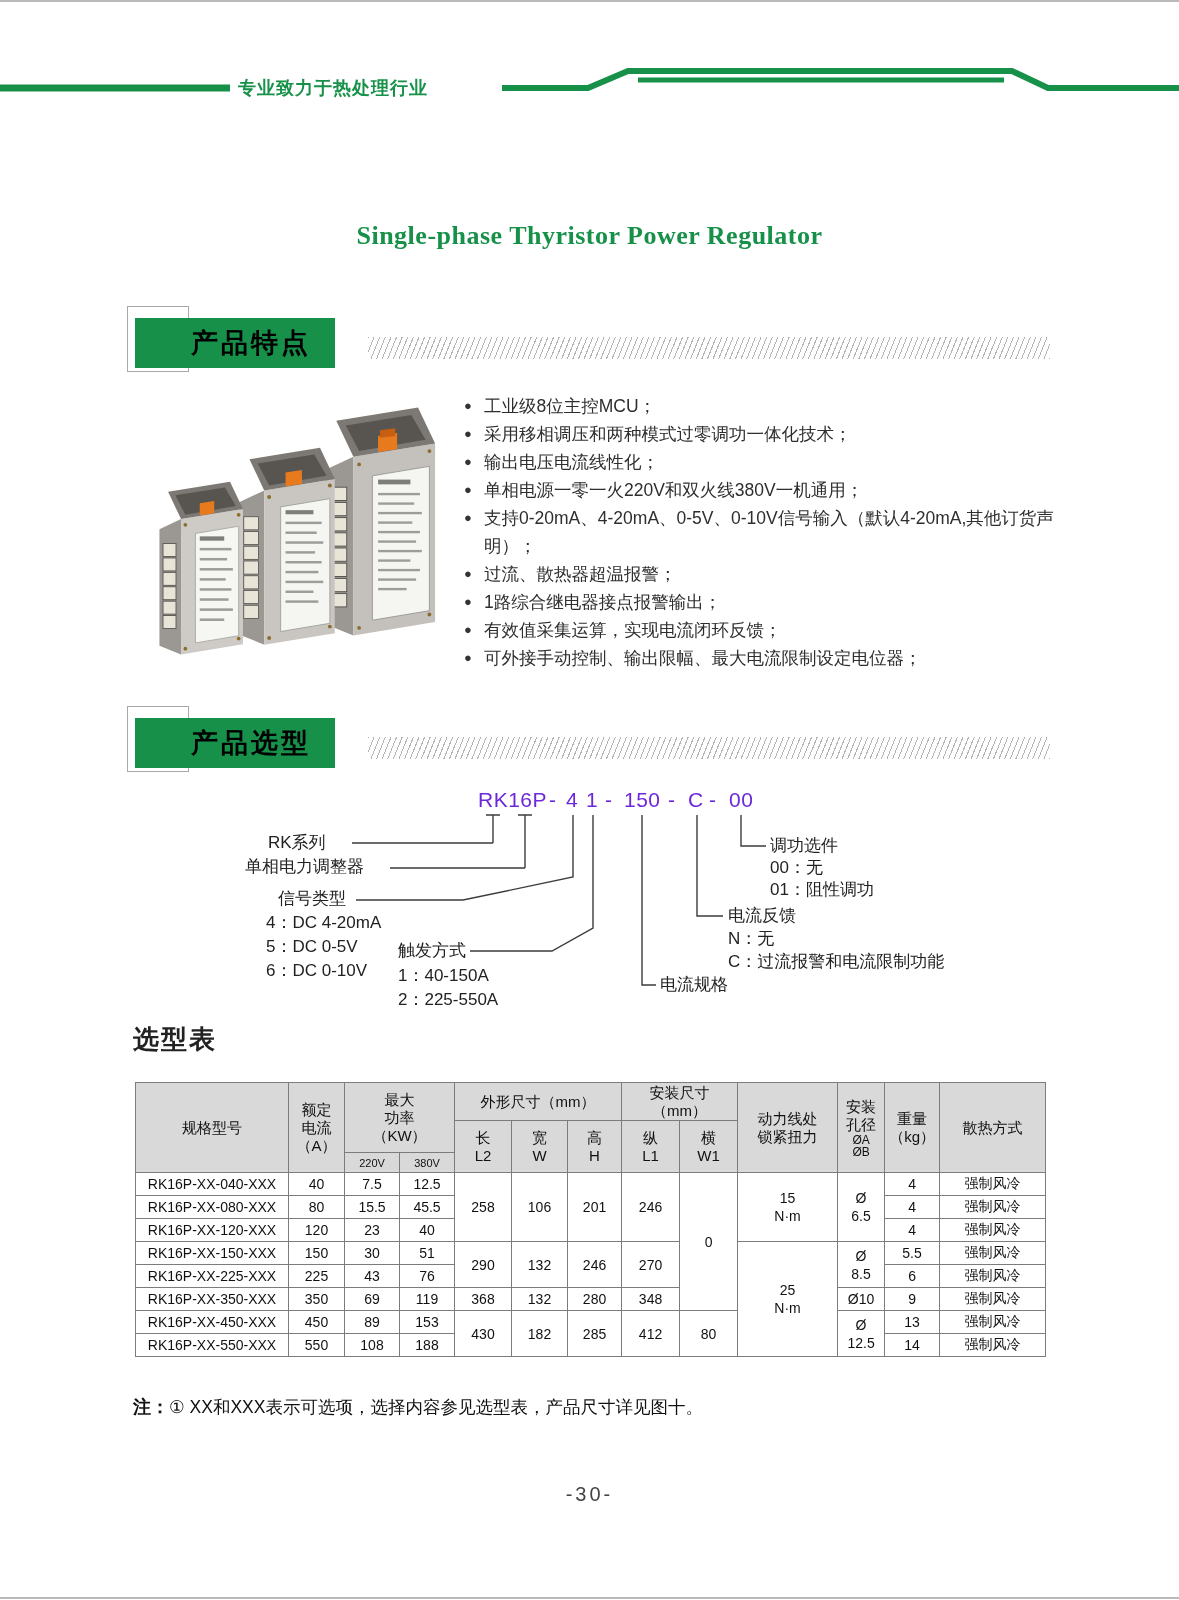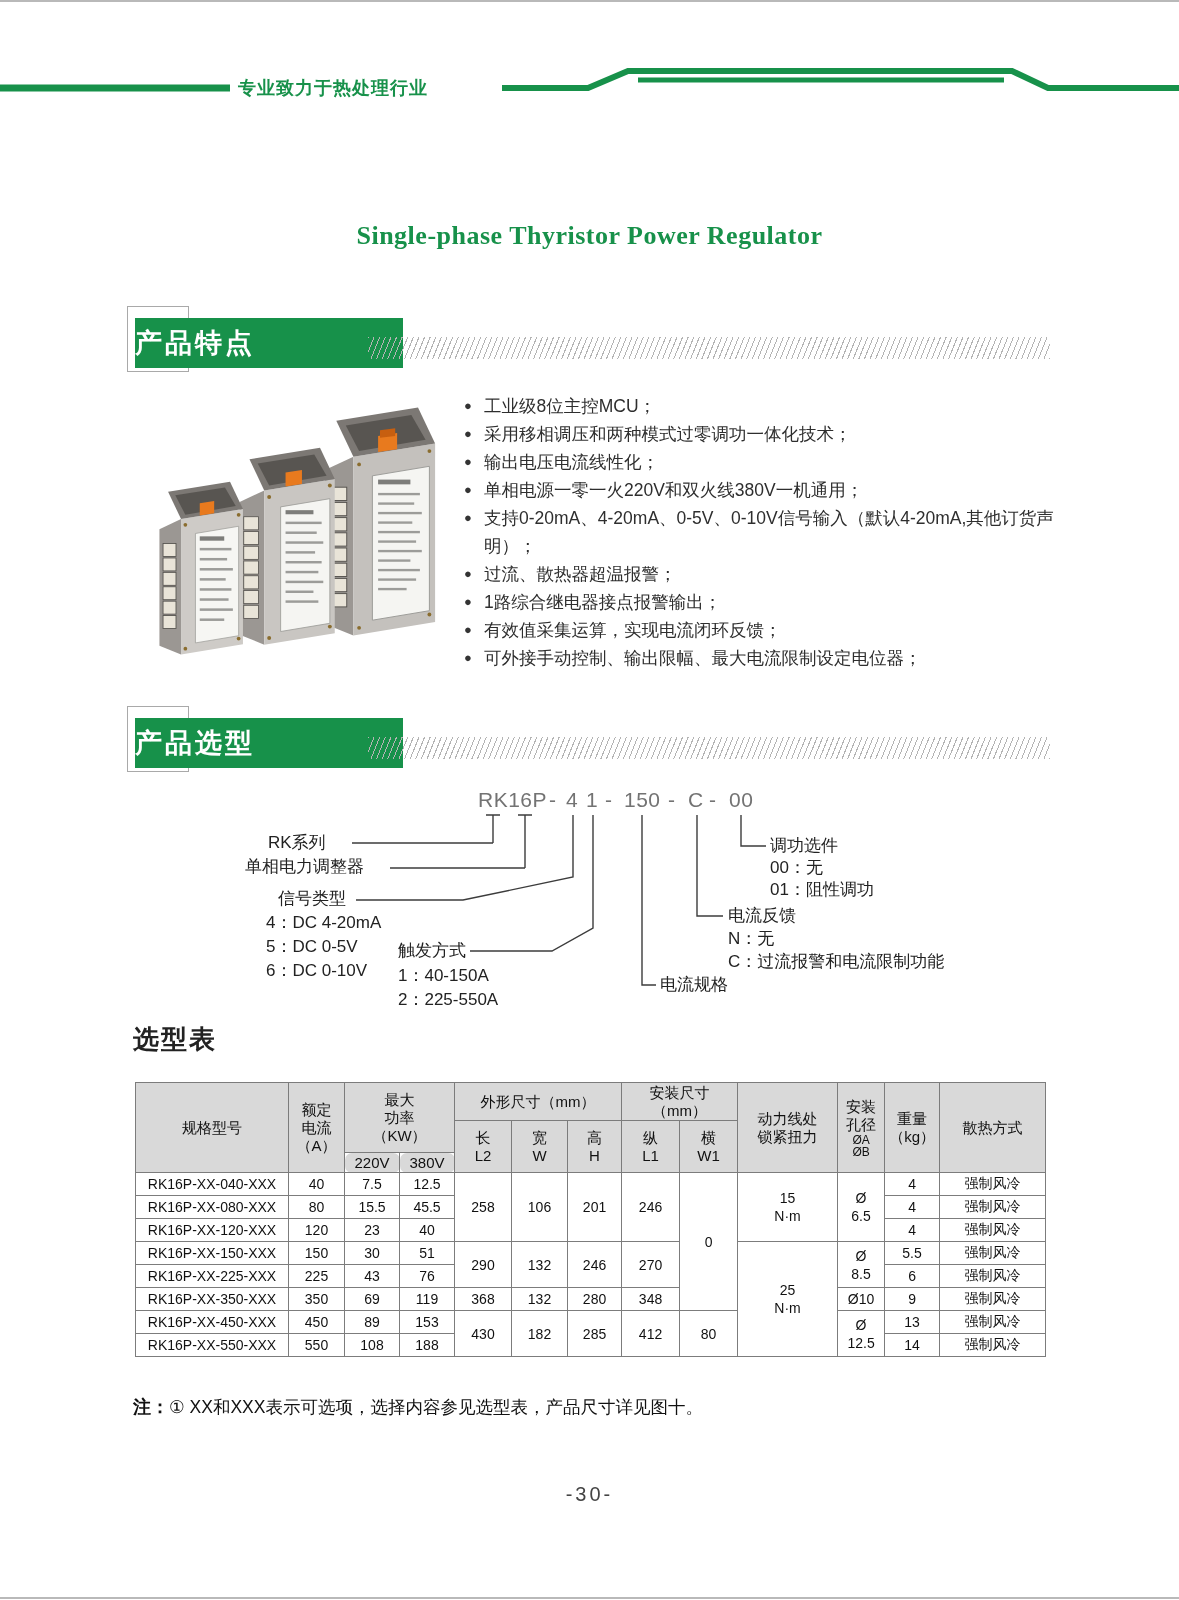--- a/index.html
+++ b/index.html
@@ -13,42 +13,42 @@
   
   #header-rule{position:absolute;left:0;top:60px;width:1179px;height:45px;}
   #tagline{position:absolute;left:238px;top:76px;font-size:18px;letter-spacing:1px;color:var(--accent);font-weight:bold;}
 
   
   #title-cn{position:absolute;left:0;right:0;top:170px;text-align:center;font-family:"Liberation Serif",serif;font-weight:bold;font-size:39px;color:var(--accent);letter-spacing:1px;}
   #title-en{position:absolute;left:0;right:0;top:221px;text-align:center;font-family:"Liberation Serif",serif;font-weight:bold;font-size:26px;color:var(--accent);letter-spacing:0.5px;}
 
   
   .sec-ghost{position:absolute;width:62px;height:66px;border:1px solid #a9a9a9;background:#fff;}
-  .sec-bar{position:absolute;width:268px;height:50px;background:var(--accent);color:#ffffff;font-size:27px;font-weight:bold;letter-spacing:3px;line-height:50px;}
+  .sec-bar{position:absolute;width:200px;height:50px;background:var(--accent);color:#000000;font-size:27px;font-weight:bold;letter-spacing:3px;line-height:50px;padding-left:56px;}
   .hatch{position:absolute;height:22px;background:repeating-linear-gradient(112deg,#b4b4b4 0px,#b4b4b4 1px,transparent 1px,transparent 5.2px);}
 
   
   #features-list{position:absolute;left:462px;top:392px;width:608px;list-style:none;}
   #features-list li{position:relative;padding-left:22px;font-size:17.5px;line-height:28px;color:#2e2e2e;}
   #features-list li .dot{position:absolute;left:2px;top:0;font-size:13px;line-height:28px;color:#333;}
 
   
-  .dg-code{position:absolute;top:788px;font-size:21px;color:#737373;letter-spacing:0.5px;}
+  .dg-code{position:absolute;top:788px;font-size:21px;color:#6d28d9;letter-spacing:0.5px;}
   .dg-label{position:absolute;font-size:17px;color:#222;white-space:nowrap;line-height:20px;}
   #diagram-lines{position:absolute;left:0;top:770px;width:1179px;height:250px;}
 
   
   #table-title{position:absolute;left:133px;top:1022px;font-size:26px;font-weight:bold;color:#222;letter-spacing:2px;}
   #sel-table{position:absolute;left:135px;top:1082px;width:910px;border-collapse:collapse;table-layout:fixed;}
   #sel-table th,#sel-table td{border:1px solid #7c7c7c;text-align:center;vertical-align:middle;padding:0;font-weight:normal;}
   #sel-table thead th{background:#d9d9d9;font-size:15px;line-height:18px;color:#111;}
   #sel-table tbody td{font-size:14px;height:23px;color:#111;background:#fff;}
   #sel-table .hr1 th{height:38px;}
   #sel-table .hr2 th{height:52px;}
-  #sel-table .hr3 th{height:20px;font-size:15px;border-radius:7px;}
+  #sel-table .hr3 th{height:20px;font-size:11px;}
   #sel-table .sm{font-size:12px;line-height:12px;}
   #sel-table .stack div{line-height:18px;}
   .w-model{width:153px}.w-cur{width:56px}.w-v{width:55px}.w-l2{width:57px}.w-w{width:56px}.w-h{width:54px}.w-l1{width:58px}.w-w1{width:58px}.w-tq{width:100px}.w-hole{width:47px}.w-wt{width:55px}.w-cool{width:106px}
 
   
   #note{position:absolute;left:133px;top:1395px;font-size:17.5px;color:#111;}
   #note b{font-size:18px;}
   #page-number{position:absolute;left:0;right:0;top:1483px;text-align:center;font-size:20px;color:#444;letter-spacing:3px;}
 </style>
 </head>

